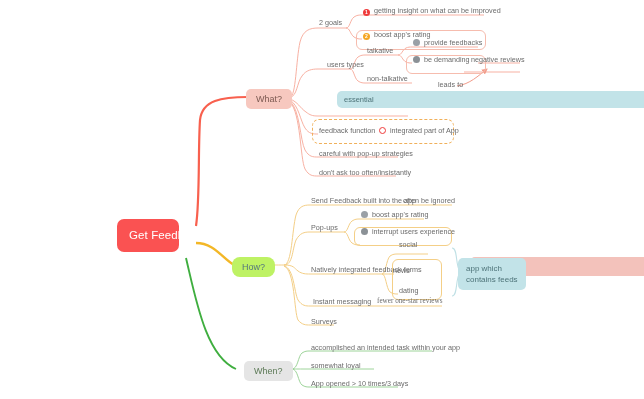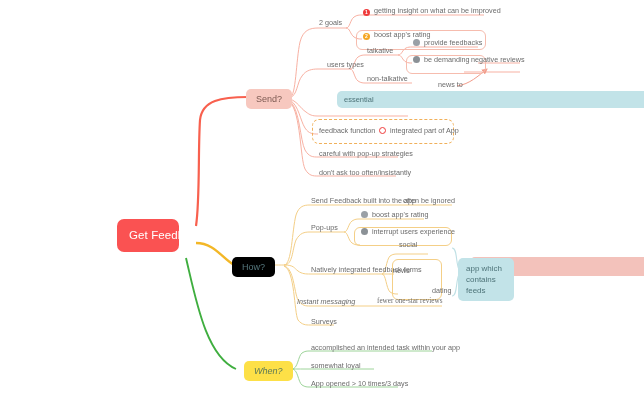--- a/index.html
+++ b/index.html
@@ -18,22 +18,22 @@
     background:#fa5252;color:#ffffff;border-radius:7px;
     font-size:11.5px;line-height:15px;text-align:center;
     padding:9px 12px;letter-spacing:.1px;
   }
 
   
   .branch{
     border-radius:5px;font-size:9px;padding:5px 10px;text-align:center;
   }
   .branch-what{background:#f7c8bf;color:#7d5a52;}
-  .branch-how{background:#000000;color:#55777d;}
-  .branch-when{background:#fde047;color:#5d7a57;font-style:italic;}
+  .branch-how{background:#bef264;color:#55777d;border-radius:8px;}
+  .branch-when{background:#e5e5e5;color:#5d7a57;}
 
   
   .leaf{font-size:7.2px;color:#6b6b6b;line-height:9px;padding:0 1px 2px 1px;}
 
   
   .capsule{
     border-radius:6px;border:1px solid #f6bcae;background:transparent;
   }
   .capsule.yellow{border-color:#f4cf87;}
   .capsule.dashed{border:1px dashed #f0b05a;border-radius:7px;}
@@ -174,21 +174,21 @@
       <line x1="310" y1="369" x2="374" y2="369"></line>
       <line x1="310" y1="387" x2="398" y2="387"></line>
     </g>
   </svg>
 
   <div class="node root" style="left:117px;top:219px;width:62px;">
     <span>Get Feedback on Mobile App</span>
   </div>
 
   <div class="node branch branch-what" style="left:246px;top:89px;">
-    <span>Send?</span>
+    <span>What?</span>
   </div>
 
   <div class="node leaf" style="left:318px;top:18px;">2 goals</div>
 
   <div class="node capsule" style="left:356px;top:30px;width:130px;height:20px;"></div>
 
   <div class="node leaf" style="left:362px;top:6px;">
     <span class="ibul n1">1</span><span>getting insight on what can be improved</span>
   </div>
 
@@ -207,21 +207,21 @@
   <div class="node leaf" style="left:412px;top:38px;">
     <span class="ibul face"></span><span>provide feedbacks</span>
   </div>
 
   <div class="node leaf" style="left:412px;top:55px;">
     <span class="ibul face2"></span><span>be demanding</span>
   </div>
 
   <div class="node leaf" style="left:470px;top:55px;">negative reviews</div>
 
-  <div class="node arrow-label" style="left:438px;top:80px;">news to</div>
+  <div class="node arrow-label" style="left:438px;top:80px;">leads to</div>
 
   <div class="node hl hl-teal ptr-down rel" style="left:337px;top:91px;padding:3px 7px;font-size:7.5px;">
     <span>essential</span>
   </div>
 
 
   <div class="node capsule dashed" style="left:312px;top:119px;width:142px;height:25px;"></div>
 
   <div class="node leaf" style="left:318px;top:126px;">feedback function</div>
 
@@ -251,31 +251,31 @@
   <div class="node leaf" style="left:360px;top:227px;">
     <span class="ibul face2"></span><span>interrupt users experience</span>
   </div>
 
   <div class="node leaf" style="left:310px;top:265px;">Natively integrated feedback forms</div>
 
   <div class="node capsule yellow" style="left:392px;top:259px;width:50px;height:41px;"></div>
 
   <div class="node leaf" style="left:398px;top:240px;">social</div>
   <div class="node leaf" style="left:392px;top:266px;">news</div>
-  <div class="node leaf" style="left:398px;top:286px;margin-left:33px;">dating</div>
+  <div class="node leaf" style="left:398px;top:286px;">dating</div>
 
   <div class="node hl hl-pink ptr-down-pink rel" style="left:470px;top:240px;padding:4px 7px;font-size:7.5px;">
     <span>perfect for</span>
   </div>
 
-  <div class="node hl hl-teal" style="left:458px;top:258px;width:56px;">
+  <div class="node hl hl-teal" style="left:458px;top:258px;width:68px;">
     <span style="white-space:normal;">app which contains feeds</span>
   </div>
 
-  <div class="node leaf" style="left:296px;top:297px;font-style:italic;">Instant messaging</div>
+  <div class="node leaf" style="left:312px;top:297px;">Instant messaging</div>
   <div class="node leaf" style="left:376px;top:297px;font-family:Liberation Serif, serif;">fewer one-star reviews</div>
 
   <div class="node leaf" style="left:310px;top:317px;">Surveys</div>
 
   <div class="node branch branch-when" style="left:244px;top:361px;">
     <span>When?</span>
   </div>
 
   <div class="node leaf" style="left:310px;top:343px;">accomplished an intended task within your app</div>
   <div class="node leaf" style="left:310px;top:361px;">somewhat loyal</div>

